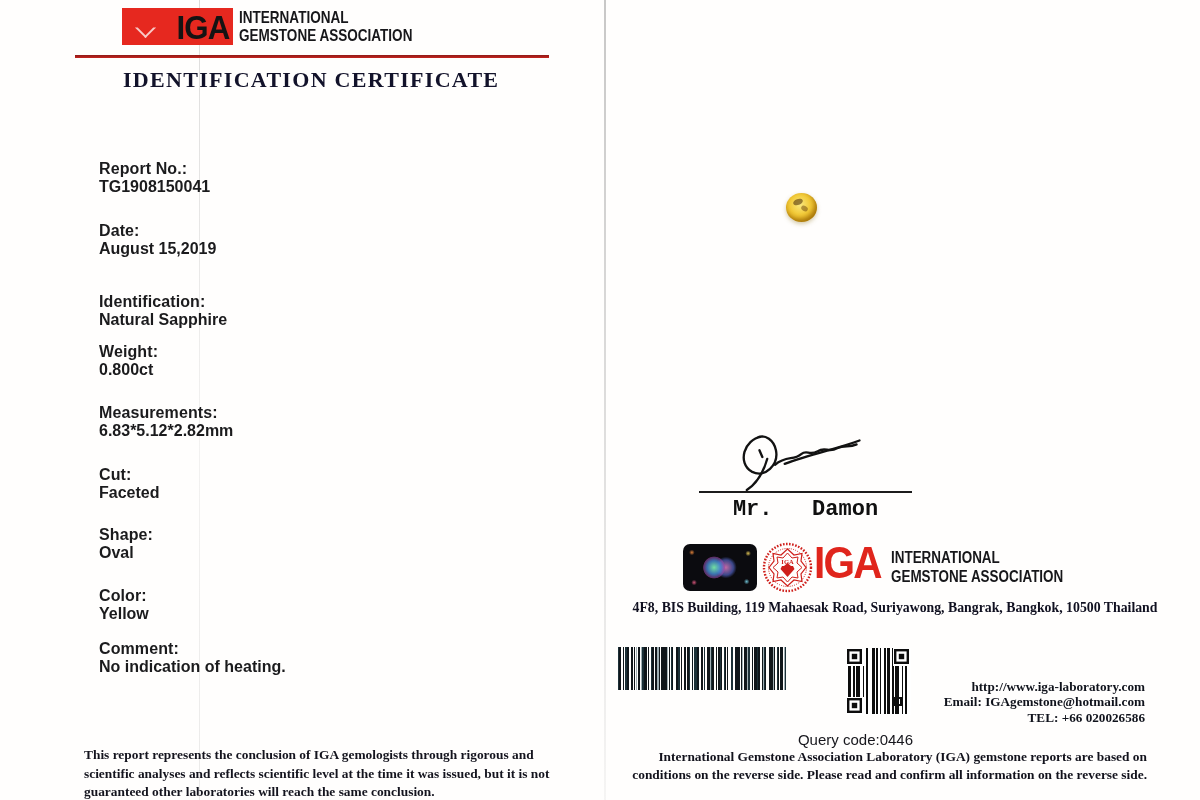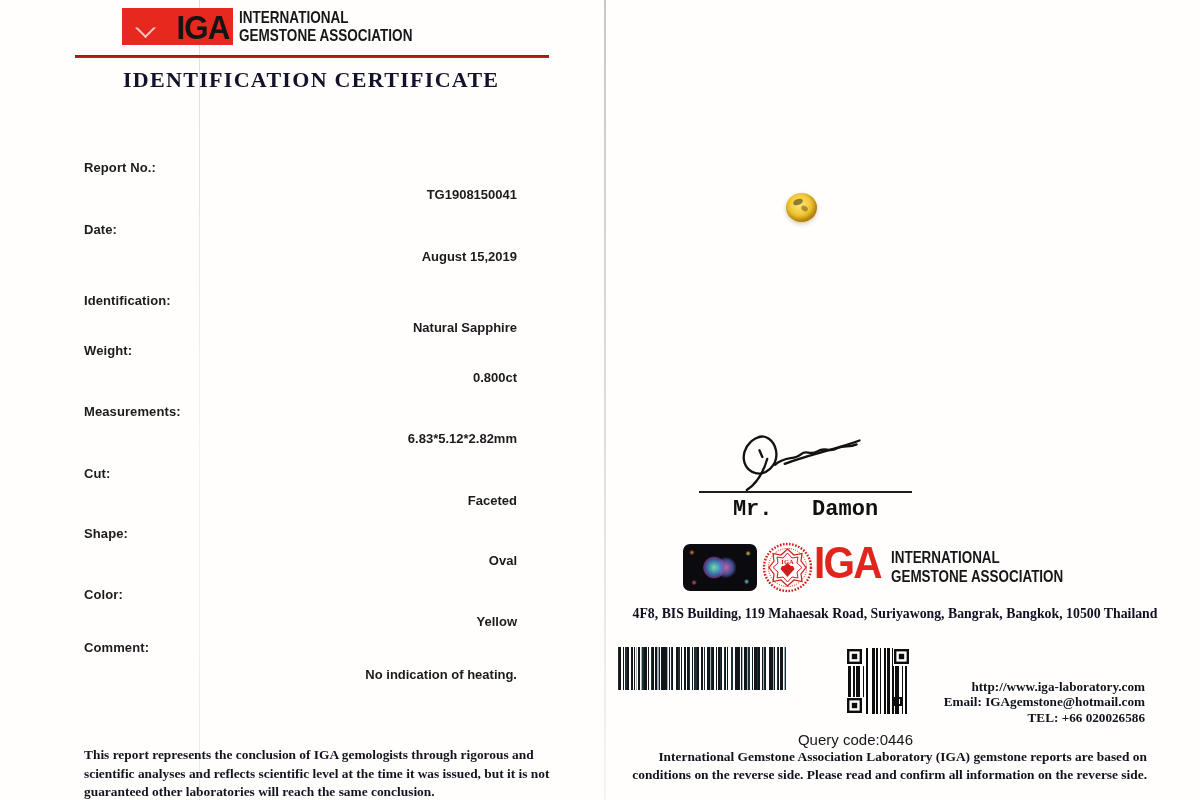--- a/index.html
+++ b/index.html
@@ -18,24 +18,24 @@
       letter-spacing:-1px;transform:scaleX(.92);transform-origin:right;line-height:34px;}
   #logo-box .mark{position:absolute;left:16px;top:12px;width:11px;height:11px;border:2px solid rgba(255,255,255,.75);
       transform:rotate(45deg);border-top-color:transparent;border-left-color:transparent;}
   .orgtext{font-weight:700;line-height:18px;font-size:16.5px;color:#17171a;transform:scaleX(.82);transform-origin:left;white-space:nowrap;}
   #org-top{left:239px;top:8px;}
   #red-rule{left:75px;top:55px;width:474px;height:3px;background:linear-gradient(180deg,#8e1b18,#c6231e);}
   #title{left:123px;top:67px;font-family:"Liberation Serif",serif;font-weight:700;font-size:22px;
       letter-spacing:1.3px;color:#12122a;white-space:nowrap;text-align:right;}
 
   
-  .row{position:absolute;left:84px;width:433px;display:flex;justify-content:space-between;
-      font-size:13px;font-weight:600;color:#1b1b1d;}
+  .row{position:absolute;left:99px;width:433px;display:flex;justify-content:space-between;
+      font-size:16px;font-weight:600;color:#1b1b1d;flex-direction:column;}
   .row .lab{letter-spacing:.1px;}
-  .row .val{text-align:right;margin-top:27px;}
+  .row .val{text-align:left;}
 
   
   #left-footer{left:84px;top:746px;width:480px;font-family:"Liberation Serif",serif;font-size:13.4px;
       font-weight:600;line-height:18.6px;color:#14141e;}
 
   
   #gem{left:786px;top:193px;width:31px;height:29px;border-radius:50%;
       background:radial-gradient(circle at 45% 40%, #f9e87f 0%, #f2cb3a 40%, #d99f12 75%, #a87606 100%);
       box-shadow:0 2px 4px rgba(160,140,70,.45), inset -2px -3px 4px rgba(120,80,0,.5);}
   #gem .fleck1{position:absolute;left:7px;top:6px;width:10px;height:6px;border-radius:50%;
@@ -57,21 +57,21 @@
       radial-gradient(circle 4px at 88% 20%, rgba(240,210,90,.9), transparent 70%),
       radial-gradient(circle 4px at 15% 82%, rgba(230,90,130,.9), transparent 70%),
       radial-gradient(circle 4px at 86% 80%, rgba(120,210,230,.9), transparent 70%),
       #0b0b0f;}
   #emblem{left:761px;top:541px;}
   #iga-red{left:814px;top:543px;font-size:45px;line-height:40px;font-weight:800;color:#e0251c;
       letter-spacing:-2px;transform:scaleX(.9);transform-origin:left;}
   #org-bottom{left:891px;top:548px;}
   #org-bottom .orgtext{font-size:16px;line-height:19px;transform:scaleX(.84);}
   #address{left:615px;top:600px;width:560px;text-align:center;font-family:"Liberation Serif",serif;
-      font-size:13.8px;font-weight:600;color:#101020;white-space:nowrap;margin-top:6px;}
+      font-size:13.8px;font-weight:600;color:#101020;white-space:nowrap;}
 
   
   #barcode{left:617px;top:647px;width:170px;height:43px;}
   #qr{left:846px;top:648px;width:65px;height:67px;background:#fff;}
   #contact{left:900px;top:679px;width:245px;text-align:right;font-family:"Liberation Serif",serif;
       font-size:13.2px;font-weight:700;line-height:15.3px;color:#10131c;}
   #query-code{left:583px;top:731px;width:545px;text-align:center;font-size:15px;font-weight:500;color:#16161c;}
   #right-footer{left:630px;top:748px;width:517px;text-align:right;font-family:"Liberation Serif",serif;
       font-size:13.4px;font-weight:600;line-height:17.8px;color:#12121c;}
 </style>

